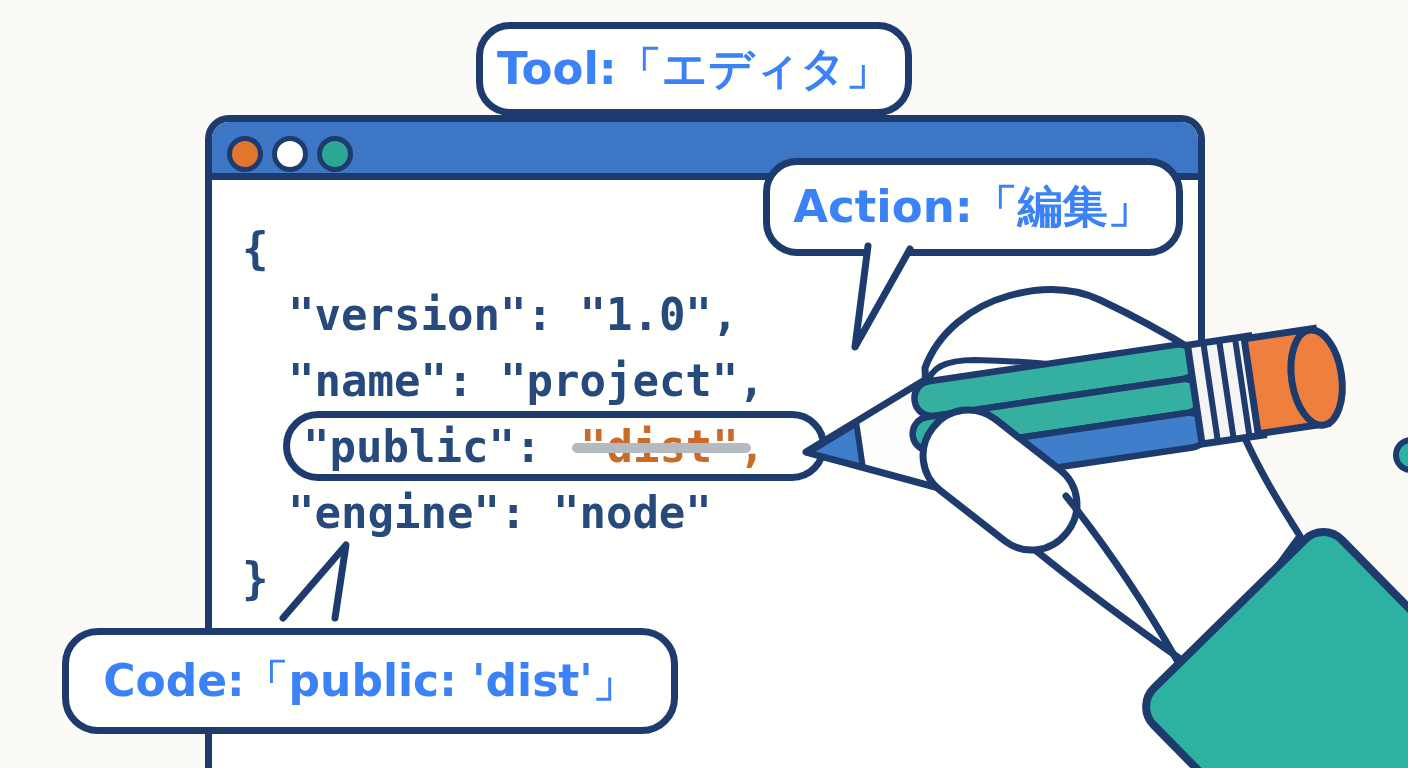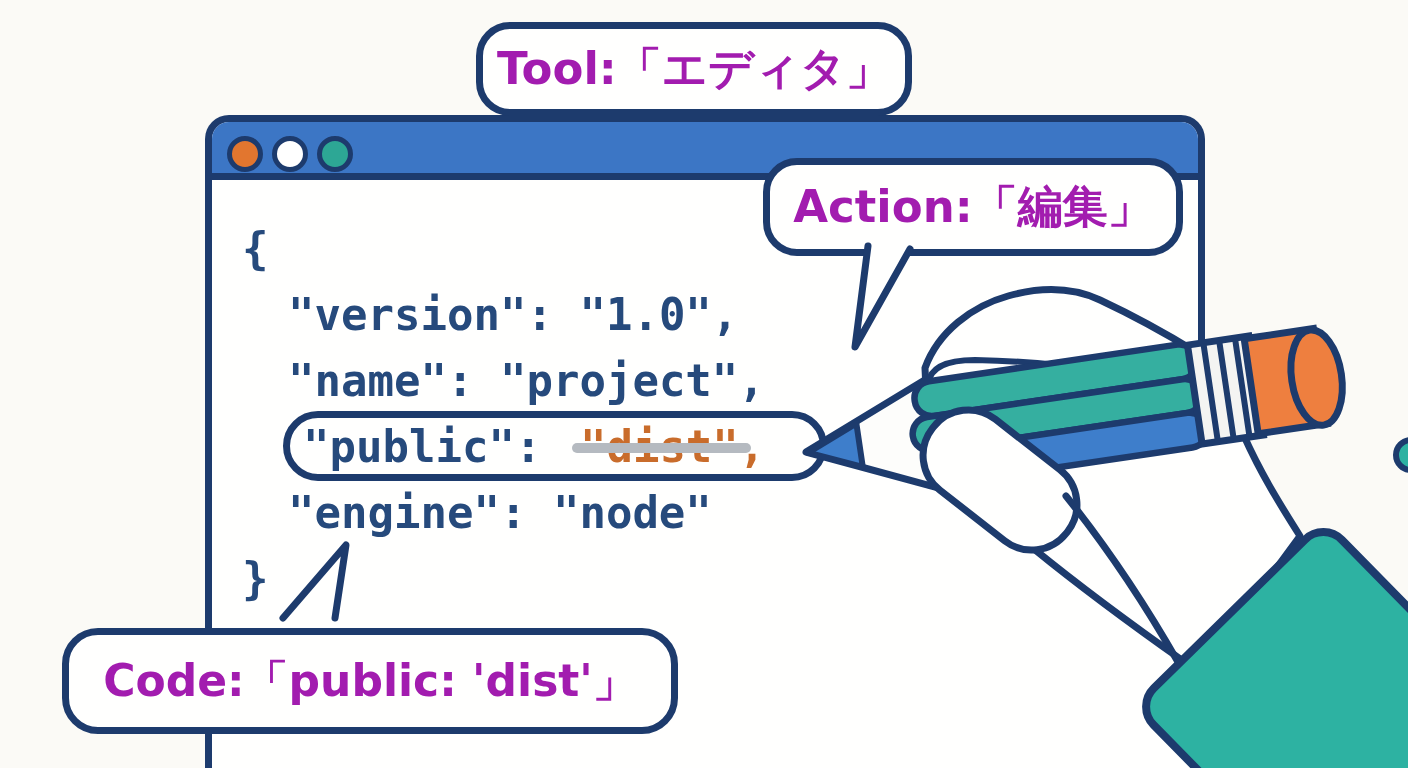--- a/index.html
+++ b/index.html
@@ -5,21 +5,21 @@
   html,body{margin:0;padding:0;}
   .stage{
     position:relative;width:1408px;height:768px;overflow:hidden;
     background:#fbfaf6;
     font-family:"DejaVu Sans","Liberation Sans",sans-serif;
   }
   
   .bubble{
     position:absolute;box-sizing:border-box;background:#fffffe;
     border:7px solid #1d3b6d;display:flex;align-items:center;justify-content:center;
-    color:#a21caf;font-weight:bold;white-space:nowrap;
+    color:#3b82f6;font-weight:bold;white-space:nowrap;
   }
   .bubble-tool{left:476px;top:22px;width:436px;height:94px;border-radius:34px;font-size:45px;z-index:5;}
   .bubble-action{left:763px;top:158px;width:420px;height:98px;border-radius:34px;font-size:45px;z-index:5;text-align:right;}
   .bubble-code{left:62px;top:628px;width:616px;height:106px;border-radius:36px;font-size:44px;z-index:5;}
   .tail{position:absolute;z-index:6;pointer-events:none;}
   .tail-action{left:828px;top:240px;}
   .tail-code{left:262px;top:528px;}
   
   .window{
     position:absolute;left:205px;top:115px;width:1000px;height:653px;box-sizing:border-box;

